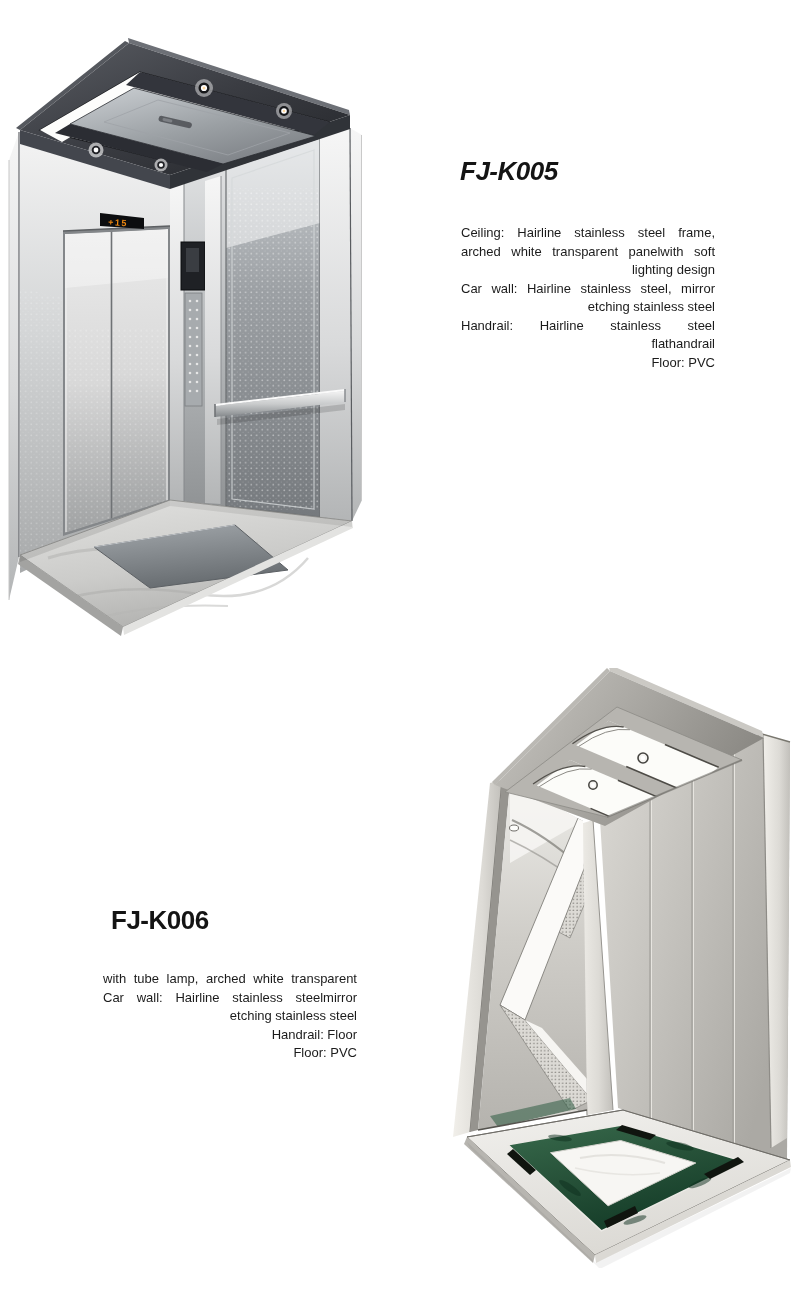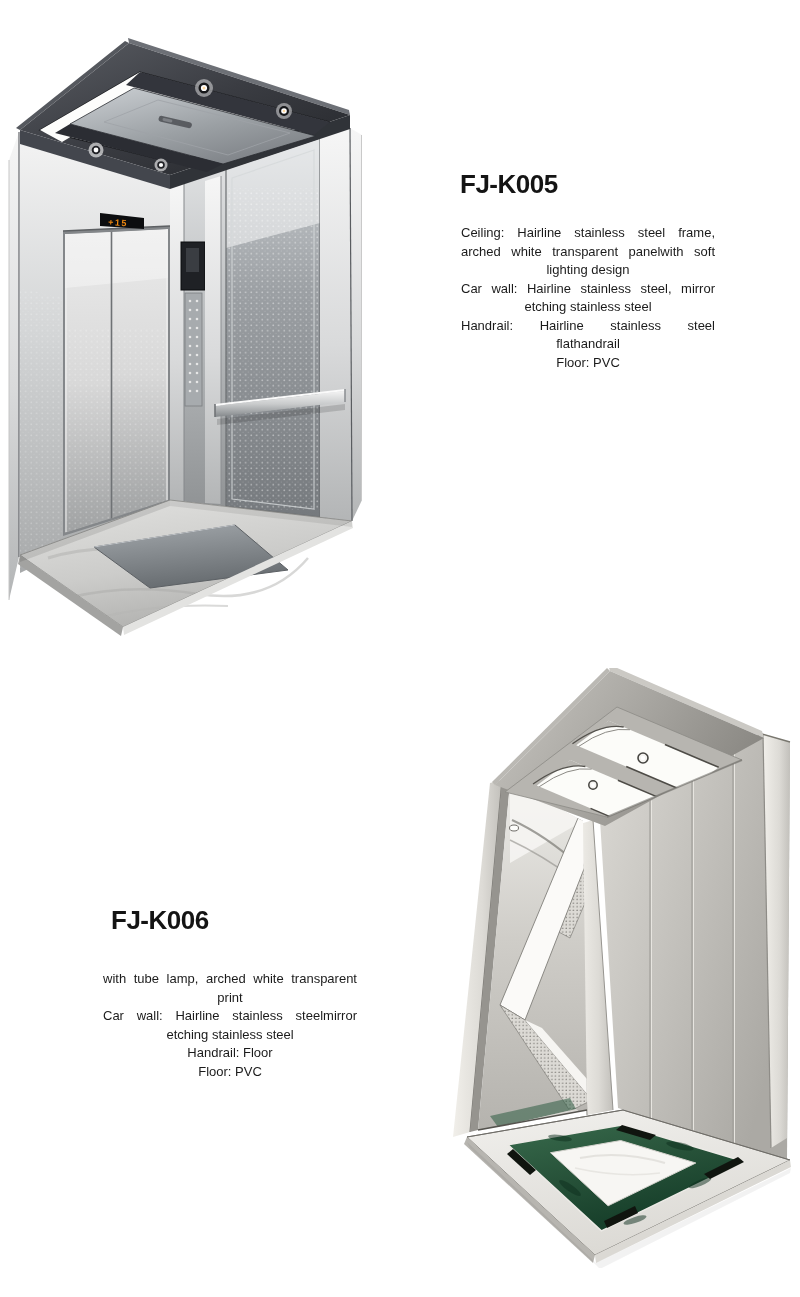--- a/index.html
+++ b/index.html
@@ -6,29 +6,29 @@
   body{
     width:800px;height:1297px;position:relative;background:#ffffff;
     font-family:"Liberation Sans",sans-serif;overflow:hidden;
   }
   .product-image{position:absolute;}
   .product-image svg{display:block;}
   .product-title{
     position:absolute;margin:0;font-weight:700;font-size:26px;line-height:1.1;
     color:#141414;letter-spacing:-0.5px;
   }
-  #title-1{left:460px;top:170px;}
+  #title-1{left:460px;top:157px;font-style:italic;}
   #title-2{left:111px;top:906px;}
   .spec-block{
     position:absolute;width:254px;font-size:13px;line-height:18.5px;
     color:#1b1b1b;font-weight:400;
   }
   #specs-1{left:461px;top:224px;}
   #specs-2{left:103px;top:970px;}
-  .spec-line{text-align:center;white-space:normal;}
+  .spec-line{text-align:right;white-space:normal;}
   .spec-line.j{text-align:justify;text-align-last:justify;-moz-text-align-last:justify;}
 </style>
 </head>
 <body>
 
 <section>
 
   <div class="product-image" style="left:8px;top:38px;width:356px;height:604px;">
   <svg width="356" height="604" viewBox="0 0 356 604" xmlns="http://www.w3.org/2000/svg">
     <defs>
@@ -256,21 +256,20 @@
     <div class="spec-line">Floor: PVC</div>
   </div>
 </section>
 
 <section>
 
   <h2 class="product-title" id="title-2">FJ-K006</h2>
 
   <div class="spec-block" id="specs-2">
     <div class="spec-line j">with tube lamp, arched white transparent</div>
-    <div class="spec-line">print</div>
     <div class="spec-line j">Car wall: Hairline stainless steelmirror</div>
     <div class="spec-line">etching stainless steel</div>
     <div class="spec-line">Handrail: Floor</div>
     <div class="spec-line">Floor: PVC</div>
   </div>
 
   <div class="product-image" style="left:450px;top:668px;width:350px;height:600px;">
   <svg width="350" height="600" viewBox="0 0 350 600" xmlns="http://www.w3.org/2000/svg">
     <defs>
       <linearGradient id="e2-wall" x1="0" y1="0" x2="1" y2="0.6">

